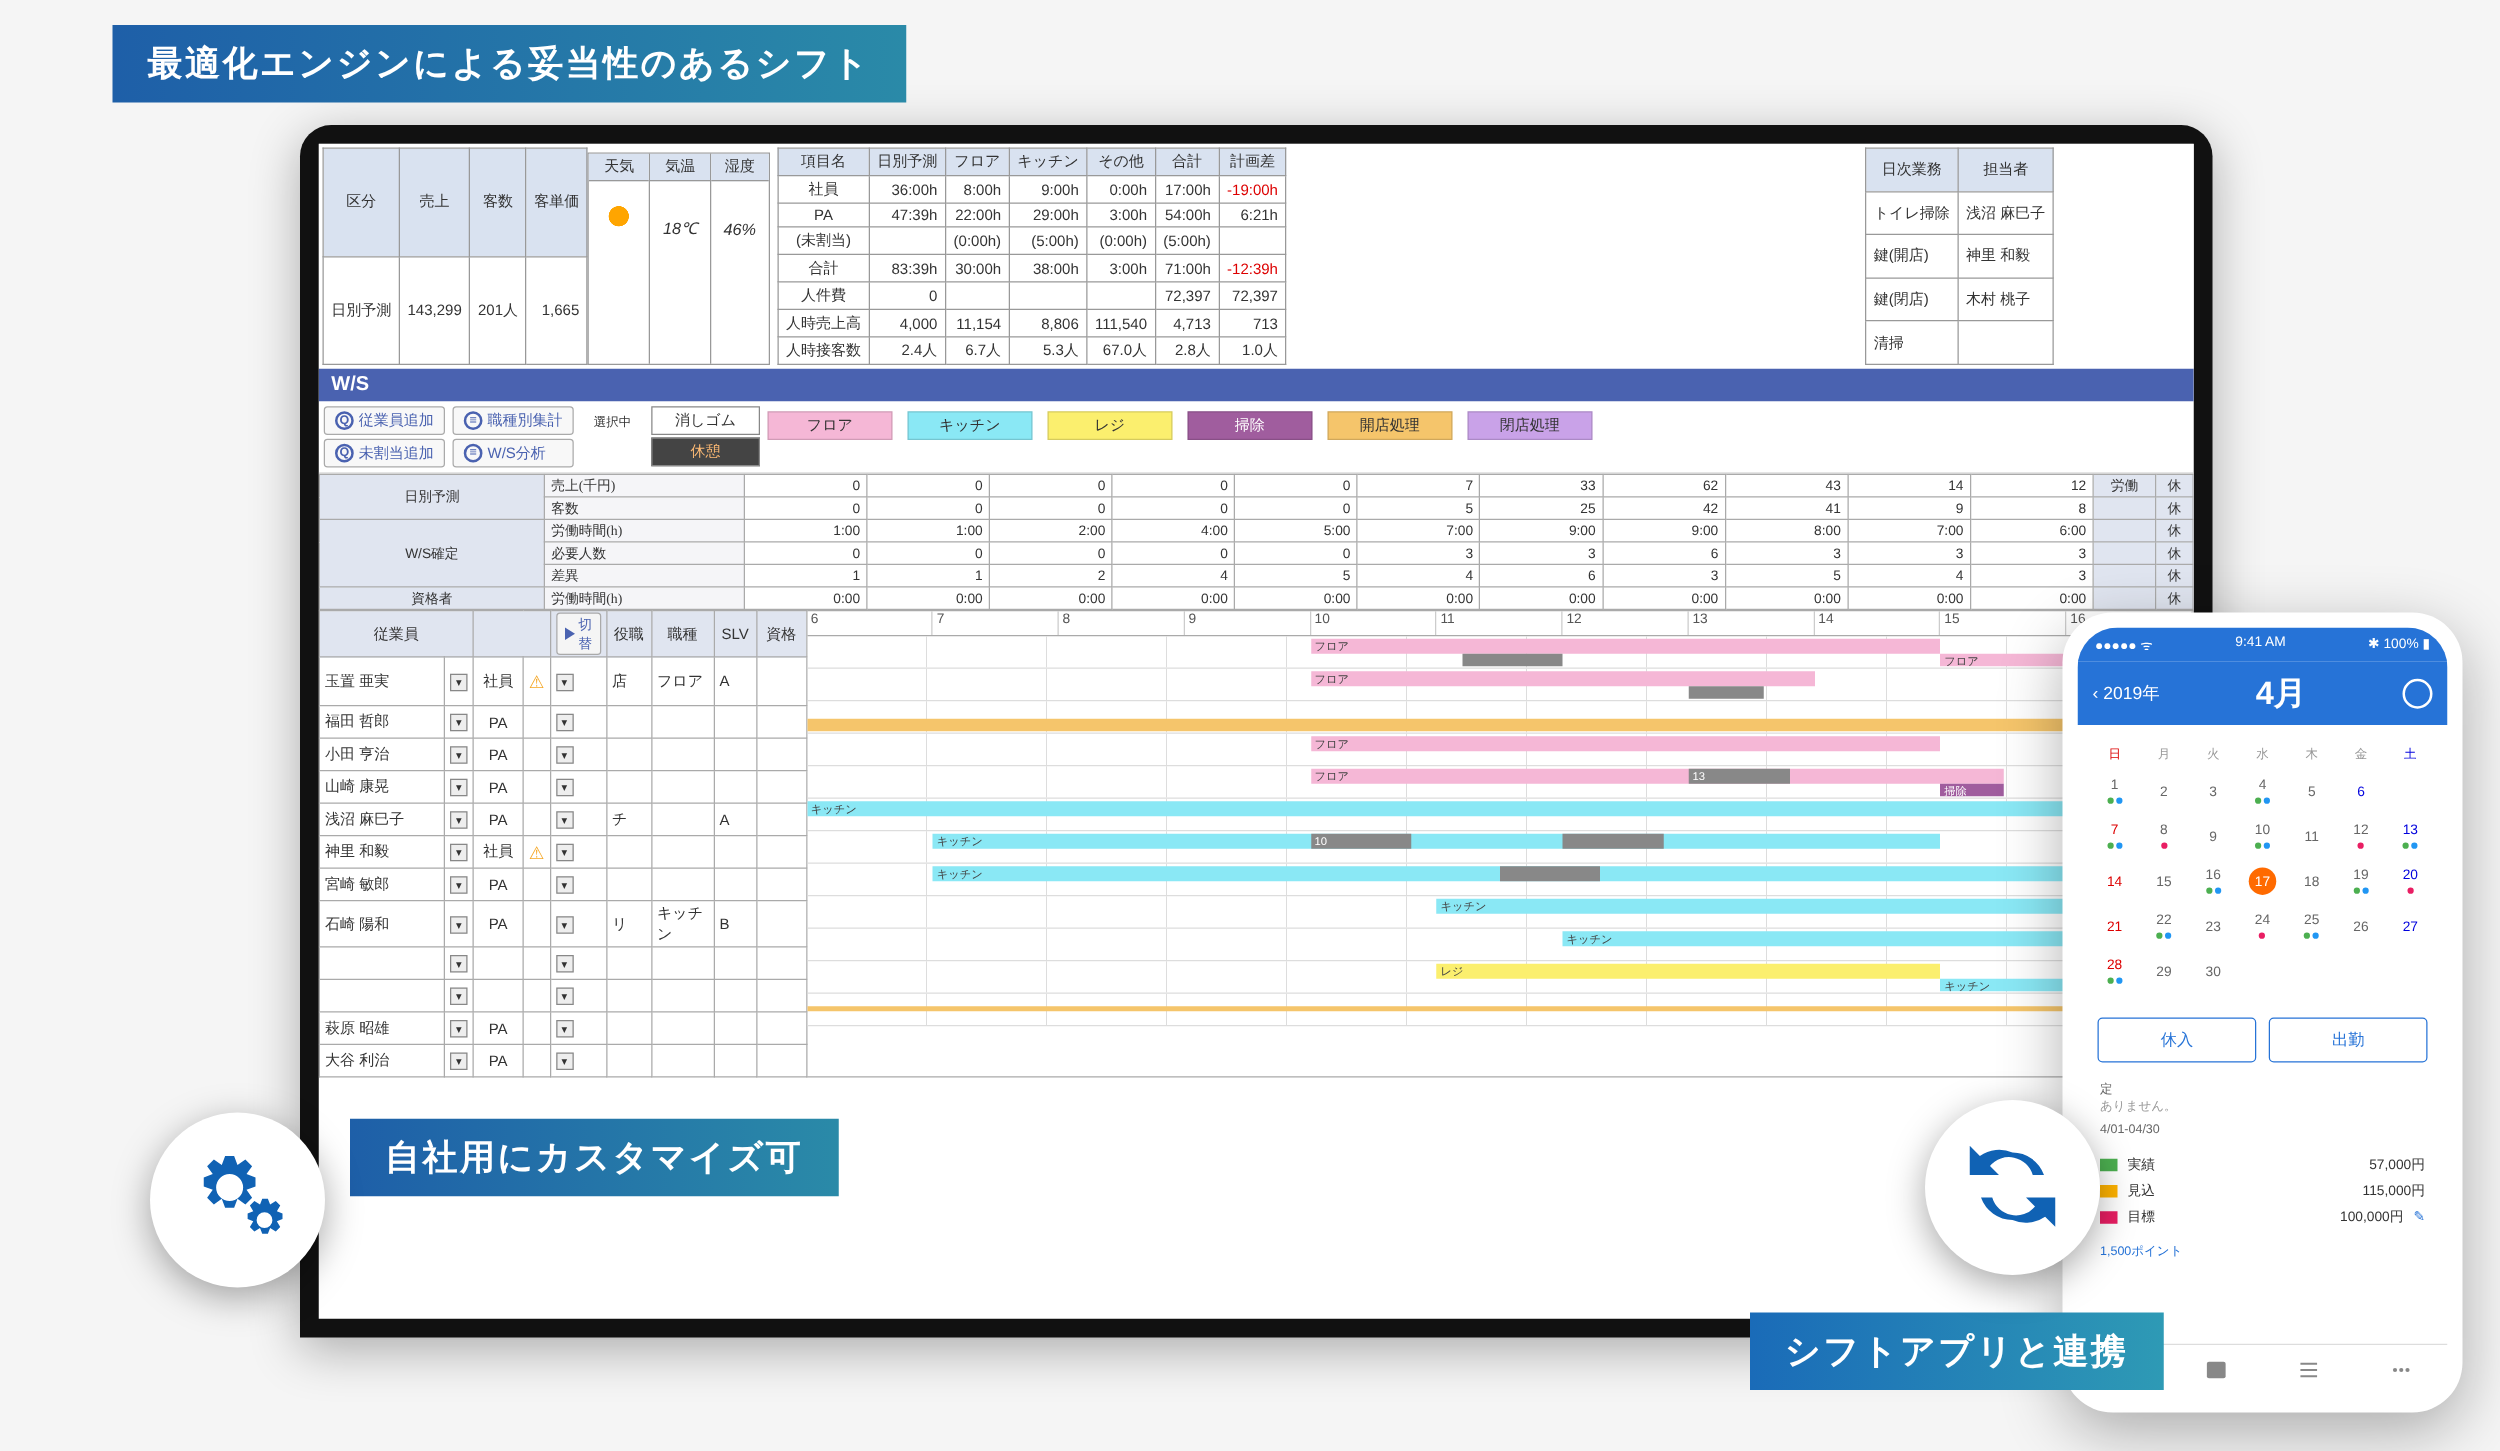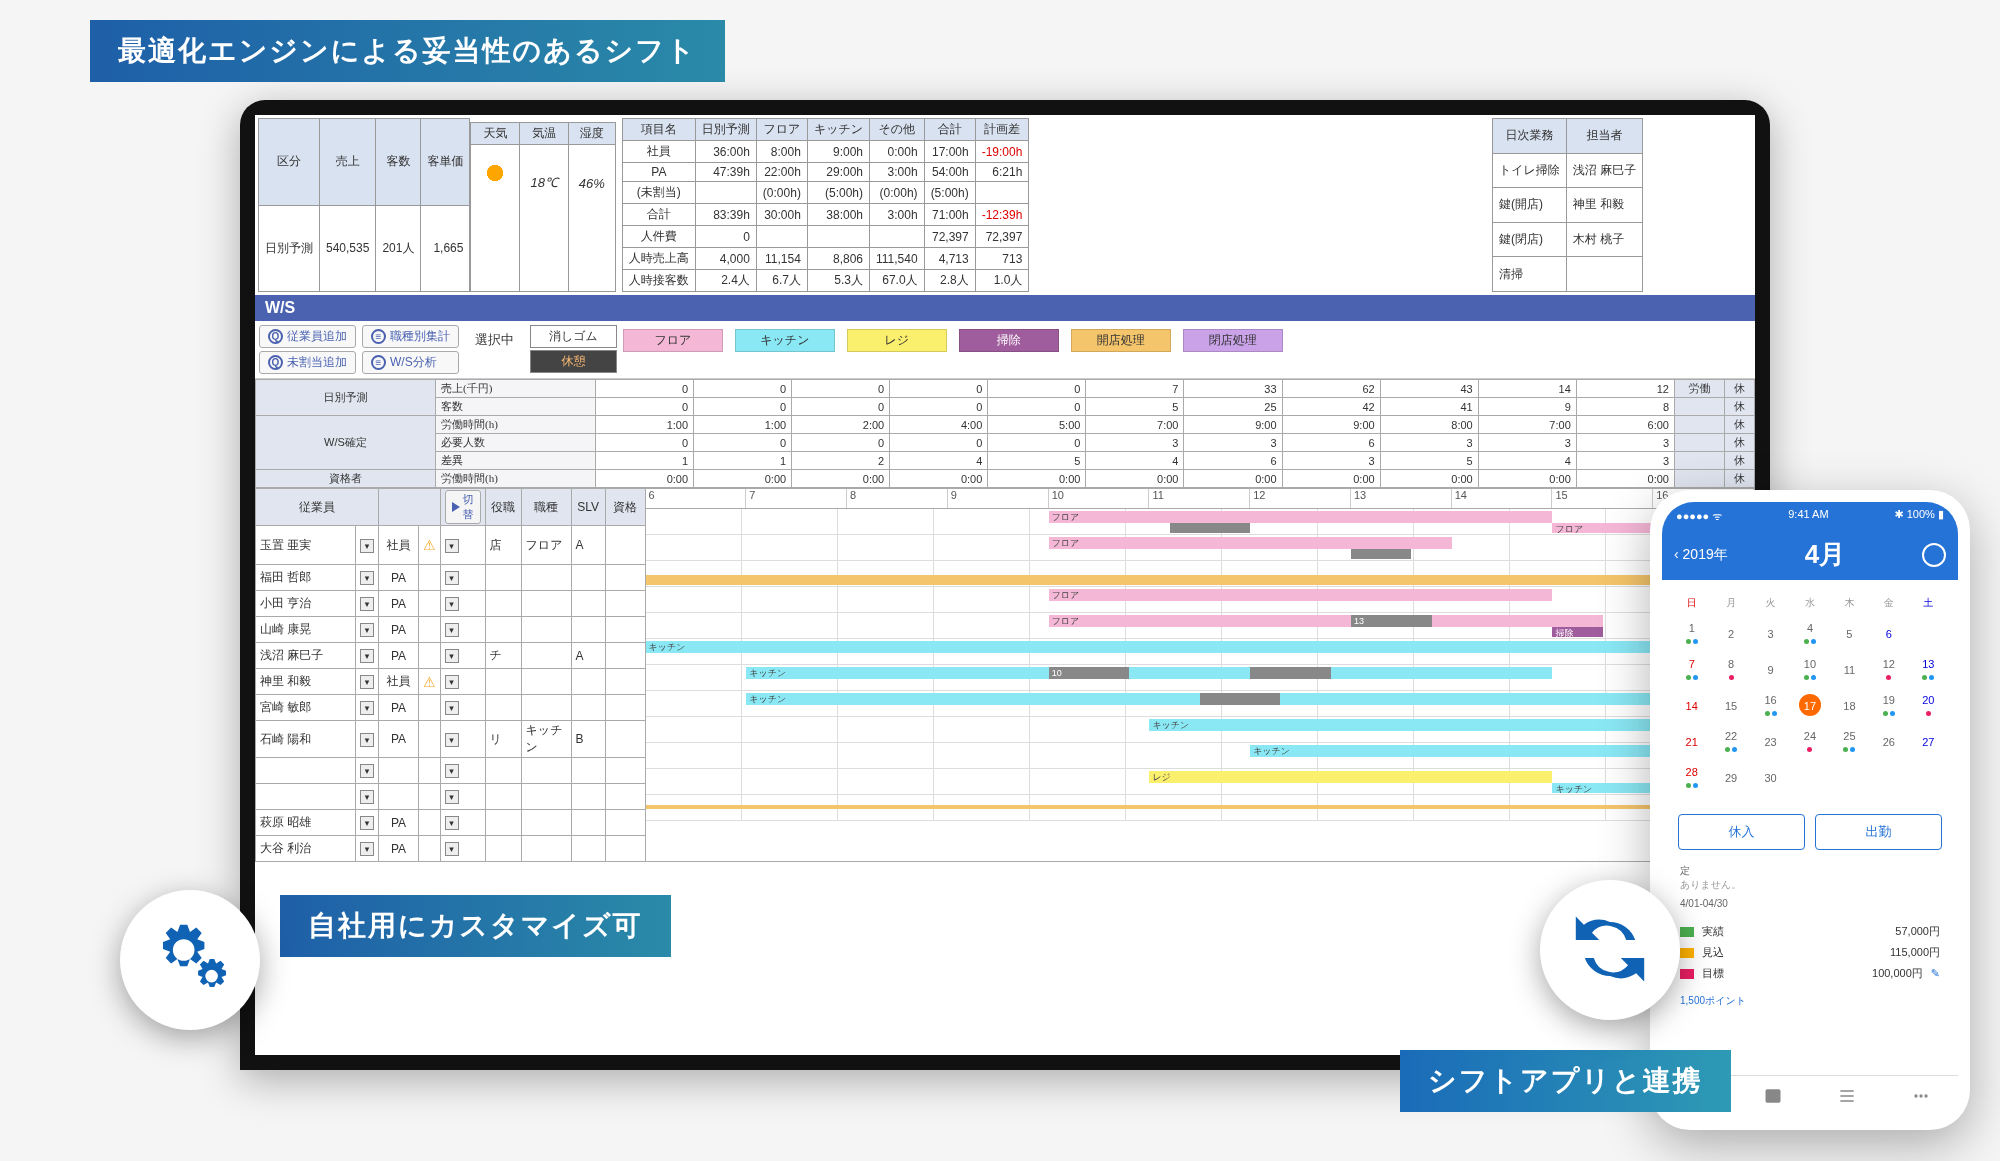--- a/index.html
+++ b/index.html
@@ -35,21 +35,21 @@
 .wcol .val.c { justify-content: center; align-items: center; }
 .sun { width: 28px; height: 28px; background: radial-gradient(circle, #ffa500 40%, transparent 42%); position: relative; display: inline-block; }
 .sun::before { content: ""; position: absolute; inset: -6px; background: repeating-conic-gradient(#ffb733 0 10deg, transparent 10deg 30deg); border-radius: 50%; z-index: -1; }
 
 .ws-bar { background: #4a62b0; color: #fff; font-weight: bold; padding: 4px 10px; font-size: 16px; }
 
 .toolbar { display: flex; align-items: flex-start; gap: 6px; padding: 4px; border-bottom: 1px solid #ccc; }
 .tool-col { display: flex; flex-direction: column; gap: 3px; }
 .tool-btn { display: flex; align-items: center; gap: 4px; padding: 2px 8px; border: 1px solid #aaa; background: #f8f8f8; border-radius: 3px; font-size: 12px; cursor: pointer; color: #4a62b0; }
 .tool-btn .ico { width: 15px; height: 15px; border: 2px solid #4a62b0; border-radius: 50%; display: inline-flex; align-items: center; justify-content: center; font-size: 10px; font-weight: bold; }
-.sel-label { padding: 6px 10px; font-size: 13px; }
+.sel-label { padding: 6px 10px; font-size: 10px; }
 .sel-btns { display: flex; flex-direction: column; gap: 2px; }
 .sel-pill { padding: 2px 18px; font-size: 12px; border: 1px solid #888; background: #444; color: #fdba74; text-align: center; min-width: 70px; }
 .cat-pill { display: inline-block; padding: 2px 24px; font-size: 12px; text-align: center; min-width: 100px; border: 1px solid rgba(0,0,0,0.15); }
 .cat-floor { background: #f5b7d6; }
 .cat-kitchen { background: #8ae8f5; }
 .cat-reg { background: #fbef6e; }
 .cat-clean { background: #a05d9e; color: #fff; }
 .cat-open { background: #f5c56b; }
 .cat-close { background: #c9a2e8; }
 .cats { display: flex; gap: 12px; padding-top: 4px; flex-wrap: wrap; }
@@ -142,21 +142,21 @@
         <table class="grid">
           <tbody>
               <tr>
             <th>区分</th>
             <th>売上</th>
             <th>客数</th>
             <th>客単価</th>
           </tr>
           <tr>
             <td>日別予測</td>
-            <td class="r">540,535</td>
+            <td class="r">143,299</td>
             <td class="r">201人</td>
             <td class="r">1,665</td>
           </tr>
         </tbody>
           </table>
         <div class="weather-box">
           <div class="wcol">
             <div class="hdr">天気</div>
             <div class="val c">
                 <span class="sun"></span>

